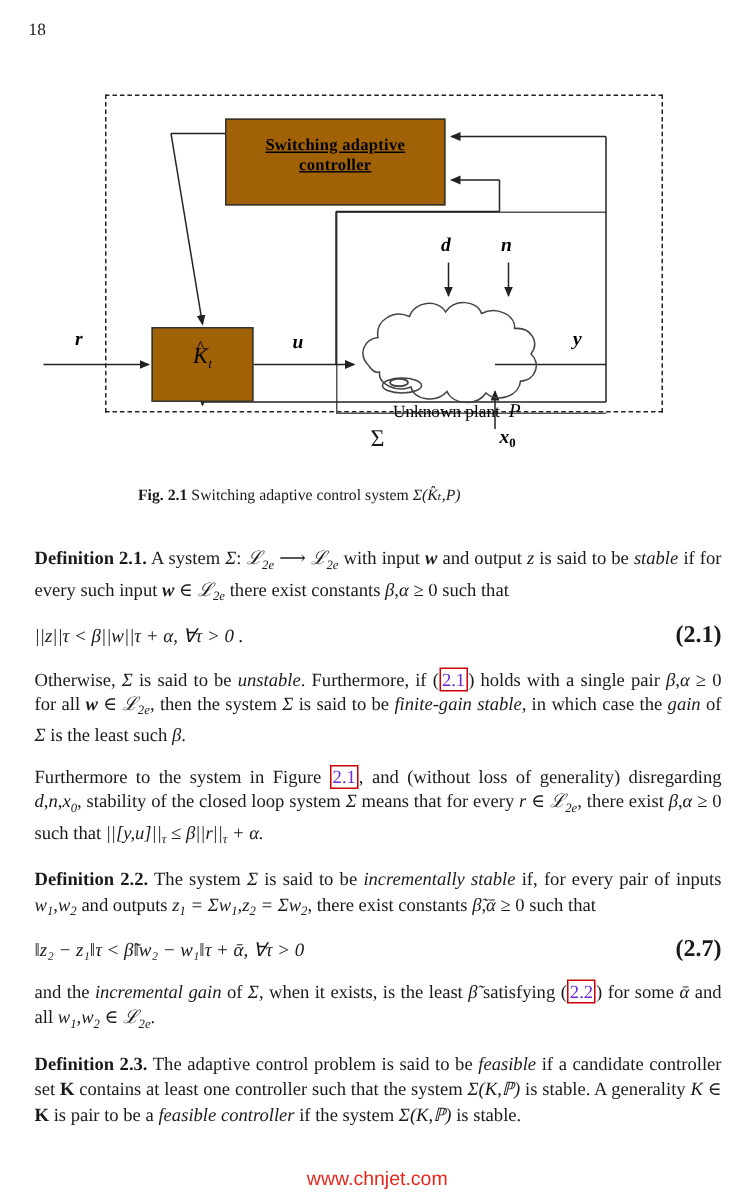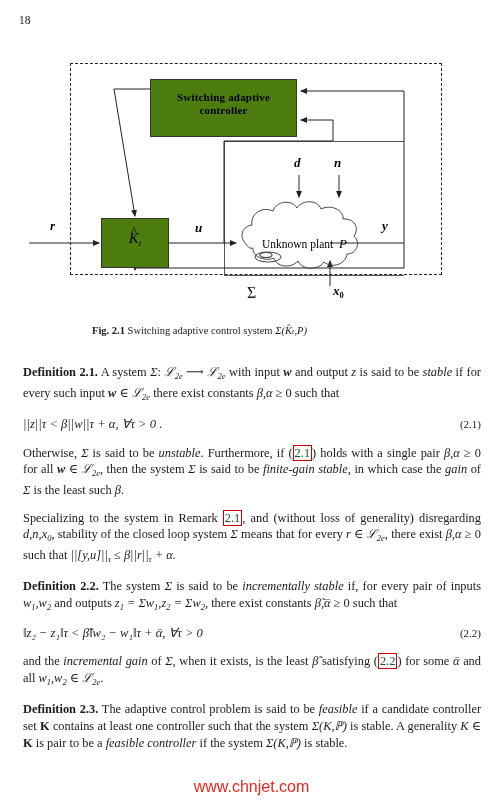--- a/index.html
+++ b/index.html
@@ -57,26 +57,27 @@
     top: 5px;
     width: 372px;
     height: 212px;
     border: 1px dashed #222;
     box-sizing: border-box;
   }
   .blk {
     position: absolute;
     border: 1px solid #333;
     box-sizing: border-box;
-    background: #4d7c0f;
+    background: #a16207;
     text-align: center;
     font-weight: bold;
     font-size: 11px;
     line-height: 13px;
     color: #000;
+    text-decoration: underline;
   }
   .ctrl-blk {
     left: 150px;
     top: 21px;
     width: 147px;
     height: 58px;
     padding-top: 11px;
     letter-spacing: 0.2px;
   }
   .k-blk {
@@ -118,21 +119,21 @@
 
   
   .lbl {
     position: absolute;
     font-style: italic;
     font-weight: bold;
     font-size: 13px;
     color: #000;
     font-family: "Liberation Serif", serif;
   }
-  .lbl.sm { font-size: 12px; }
+  .lbl.sm { font-size: 12px; margin-top: 30px; }
   .lbl .sub { font-size: 8.5px; vertical-align: -3px; font-style: normal; }
 
   .sigma-lbl {
     position: absolute;
     left: 247px;
     top: 226px;
     font-size: 16px;
     font-family: "Liberation Serif", serif;
   }
 
@@ -167,47 +168,48 @@
     text-align: justify;
   }
   .para { margin: 0 0 11px 0; }
   .para.tight { margin-bottom: 9px; }
   .it { font-style: italic; }
   .bd { font-weight: bold; }
   .mathit { font-style: italic; font-family: "Liberation Serif", serif; }
   .sub { font-size: 8.5px; vertical-align: -3px; }
   .scr { font-style: italic; font-family: "Liberation Serif", serif; }
   .link {
-    color: #14532d;
+    color: #6d28d9;
     border: 1px solid #cc0000;
     padding: 0 1px;
     text-decoration: none;
   }
 
   .eqn {
     position: relative;
     margin: 3px 0 12px 0;
     font-size: 12.6px;
   }
   .eqn .tag {
     position: absolute;
     right: 0;
     top: 0;
-    font-size: 11px;
+    font-size: 16px;
+    font-weight: bold;
   }
   .eqn .expr { display: inline-block; }
 
   .watermark {
     position: absolute;
     left: 0;
     top: 778px;
     width: 503px;
     text-align: center;
     color: #e8261b;
-    font-size: 16px;
+    font-size: 13px;
     font-family: "Liberation Sans", sans-serif;
   }
 </style>
 </head>
 <body>
 
 <div class="page">
 
   <div class="runhead">
     <span class="folio">18</span>
@@ -349,21 +351,21 @@
       <span class="it">finite-gain stable</span><span>, in which case the</span>
       <span class="it">gain</span>
       <span>of</span>
       <span class="mathit">Σ</span>
       <span>is the least such</span>
       <span class="mathit">β</span>.
     </p>
 
 
     <p class="para">
-      <span>Specializing to the system in Remark</span>
+      <span>Furthermore to the system in Figure</span>
       <a class="link" href="#">2.1</a><span>, and (without loss of generality) disregarding</span>
       <span class="mathit">d</span>,<span class="mathit">n</span>,<span class="mathit">x<span class="sub">0</span></span><span>, stability of the closed loop system</span>
       <span class="mathit">Σ</span>
       <span>means that for every</span>
       <span class="mathit">r</span> ∈
       <span class="scr">ℒ</span><span class="sub mathit">2e</span><span>, there exist</span>
       <span class="mathit">β</span>,<span class="mathit">α</span> ≥ 0
       <span>such that</span>
       <span class="mathit">||[y,u]||<span class="sub">τ</span> ≤ β||r||<span class="sub">τ</span> + α.</span>
     </p>
@@ -377,21 +379,21 @@
       <span>if, for every pair of inputs</span>
       <span class="mathit">w<span class="sub">1</span>,w<span class="sub">2</span></span>
       <span>and outputs</span>
       <span class="mathit">z<span class="sub">1</span> = Σw<span class="sub">1</span>,z<span class="sub">2</span> = Σw<span class="sub">2</span></span><span>, there exist constants</span>
       <span class="mathit">β̃</span>,<span class="mathit">ᾱ</span>
       <span>≥ 0 such that</span>
     </p>
 
     <div class="eqn">
       <span class="expr mathit">‖z₂ − z₁‖τ &lt; β̃‖w₂ − w₁‖τ + ᾱ, ∀τ &gt; 0</span>
-      <span class="tag">(2.2)</span>
+      <span class="tag">(2.7)</span>
     </div>
 
     <p class="para">
       <span>and the</span>
       <span class="it">incremental</span>
       <span class="it">gain</span>
       <span>of</span>
       <span class="mathit">Σ</span><span>, when it exists, is the least</span>
       <span class="mathit">β̃</span>
       <span>satisfying</span>

